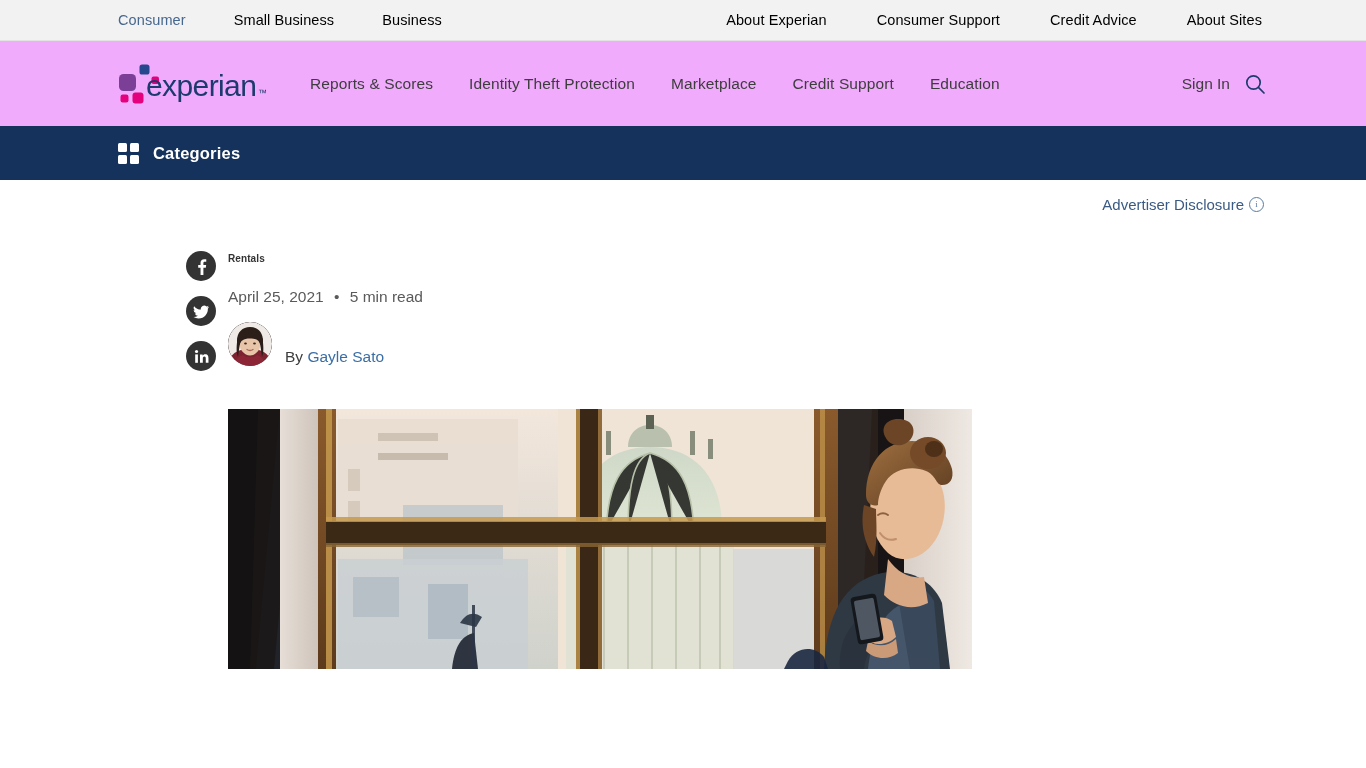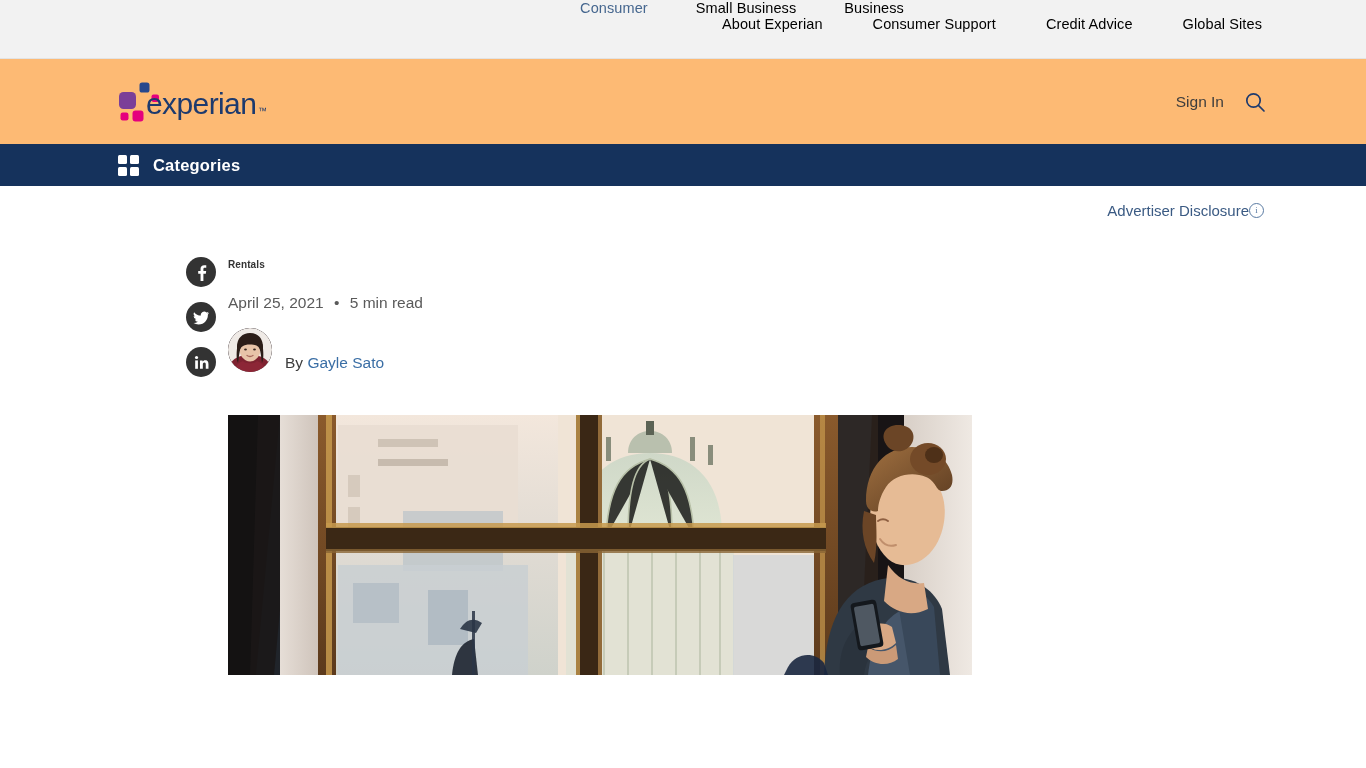--- a/index.html
+++ b/index.html
@@ -8,27 +8,26 @@
     width: 1366px;
     height: 768px;
     overflow: hidden;
     background: #ffffff;
     font-family: "Liberation Sans", sans-serif;
     -webkit-font-smoothing: antialiased;
   }
 
   
   .utility-bar {
-    height: 59px;
+    height: 41px;
     background: #f2f2f2;
     border-bottom: 1px solid #e3e3e3;
     display: flex;
     align-items: center;
     box-sizing: border-box;
-    flex-direction: column;
   }
   .utility-left {
     display: flex;
     align-items: center;
     margin-left: 118px;
     gap: 48px;
   }
   .utility-right {
     display: flex;
     align-items: flex-start;
@@ -41,21 +40,21 @@
     color: #000000;
     text-decoration: none;
     white-space: nowrap;
     letter-spacing: 0.1px;
   }
   .utility-link.active { color: #46678f; }
 
   
   .main-header {
     height: 85px;
-    background: #fdba74;
+    background: #f0abfc;
     display: flex;
     align-items: center;
     box-sizing: border-box;
   }
   .logo {
     margin-left: 118px;
     width: 148px;
     height: 44px;
     display: block;
     flex: none;
@@ -71,39 +70,39 @@
     color: #3d3d3d;
     text-decoration: none;
     white-space: nowrap;
     letter-spacing: 0.1px;
   }
   .header-right {
     margin-left: auto;
     margin-right: 100px;
     display: flex;
     align-items: center;
-    gap: 20px;
+    gap: 14px;
   }
   .signin-link {
     font-size: 15.5px;
     color: #3d3d3d;
     text-decoration: none;
     white-space: nowrap;
   }
   .search-btn {
     background: none;
     border: none;
     padding: 0;
     cursor: pointer;
     line-height: 0;
   }
 
   
   .categories-bar {
-    height: 42px;
+    height: 54px;
     background: #15325c;
     display: flex;
     align-items: center;
     box-sizing: border-box;
   }
   .categories-btn {
     margin-left: 118px;
     display: flex;
     align-items: center;
     gap: 14px;
@@ -137,20 +136,21 @@
     height: 49px;
     display: flex;
     align-items: center;
     justify-content: flex-end;
     padding-right: 102px;
     box-sizing: border-box;
   }
   .disclosure-link {
     display: inline-flex;
     align-items: center;
+    gap: 5px;
     color: #3a5a83;
     font-size: 15px;
     text-decoration: none;
   }
   .info-icon {
     width: 13px;
     height: 13px;
     border: 1px solid #5a7ba3;
     border-radius: 50%;
     display: inline-flex;
@@ -242,38 +242,45 @@
 <div class="utility-bar">
   <div class="utility-left">
     <a class="utility-link active" href="#">Consumer</a>
     <a class="utility-link" href="#">Small Business</a>
     <a class="utility-link" href="#">Business</a>
   </div>
   <div class="utility-right">
     <a class="utility-link" href="#">About Experian</a>
     <a class="utility-link" href="#">Consumer Support</a>
     <a class="utility-link" href="#">Credit Advice</a>
-    <a class="utility-link" href="#">Global Sites</a>
+    <a class="utility-link" href="#">About Sites</a>
   </div>
 </div>
 
 <div class="main-header">
 
   <svg class="logo" viewBox="0 0 148 44">
 
     <rect x="1" y="12" width="17" height="17" rx="4.5" fill="#7b3f98"></rect>
     <rect x="21.5" y="2.5" width="10" height="10" rx="2.6" fill="#26478d"></rect>
     <rect x="2.5" y="32.5" width="8" height="8" rx="2.2" fill="#e5007d"></rect>
     <rect x="14.5" y="30.5" width="11" height="11" rx="2.9" fill="#e5007d"></rect>
     <rect x="33.5" y="14.5" width="7.5" height="7.5" rx="2" fill="#e5007d"></rect>
 
     <text x="28" y="34" font-family="'Liberation Sans', sans-serif" font-size="30" font-weight="normal" fill="#1d3a6e" letter-spacing="-0.6">experian</text>
     <text x="140" y="34" font-family="'Liberation Sans', sans-serif" font-size="9" fill="#1d3a6e">™</text>
   </svg>
 
+  <div class="main-nav">
+    <a class="nav-link" href="#">Reports &amp; Scores</a>
+    <a class="nav-link" href="#">Identity Theft Protection</a>
+    <a class="nav-link" href="#">Marketplace</a>
+    <a class="nav-link" href="#">Credit Support</a>
+    <a class="nav-link" href="#">Education</a>
+  </div>
 
   <div class="header-right">
     <a class="signin-link" href="#">Sign In</a>
     <button class="search-btn">
       <svg width="22" height="22" viewBox="0 0 22 22">
         <circle cx="9.5" cy="9.5" r="6.7" fill="none" stroke="#1d3a6e" stroke-width="1.7"></circle>
         <line x1="14.4" y1="14.4" x2="20" y2="20" stroke="#1d3a6e" stroke-width="1.7" stroke-linecap="round"></line>
       </svg>
     </button>
   </div>

